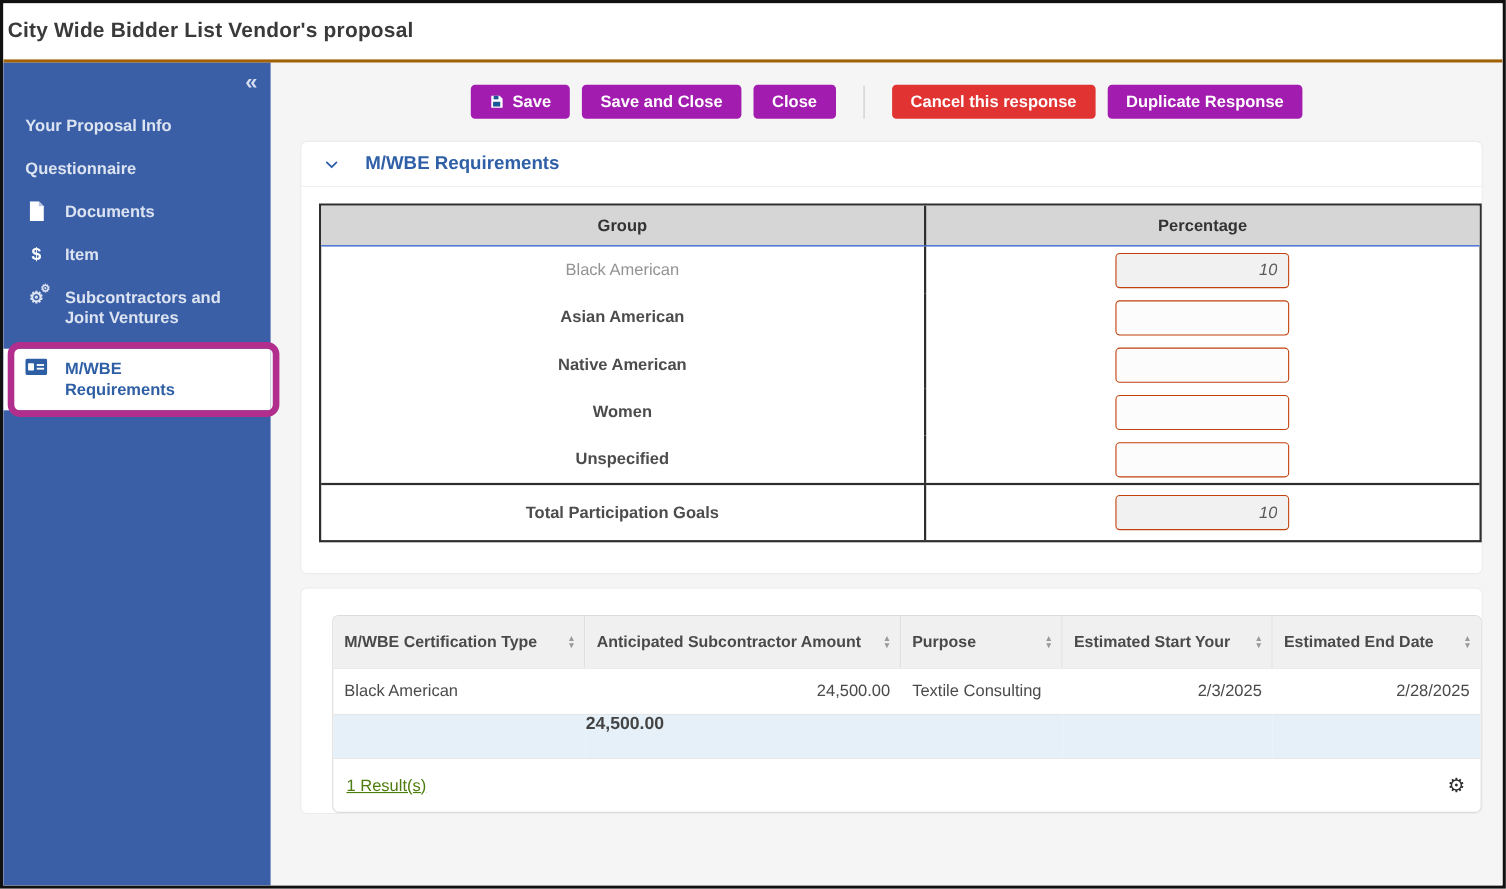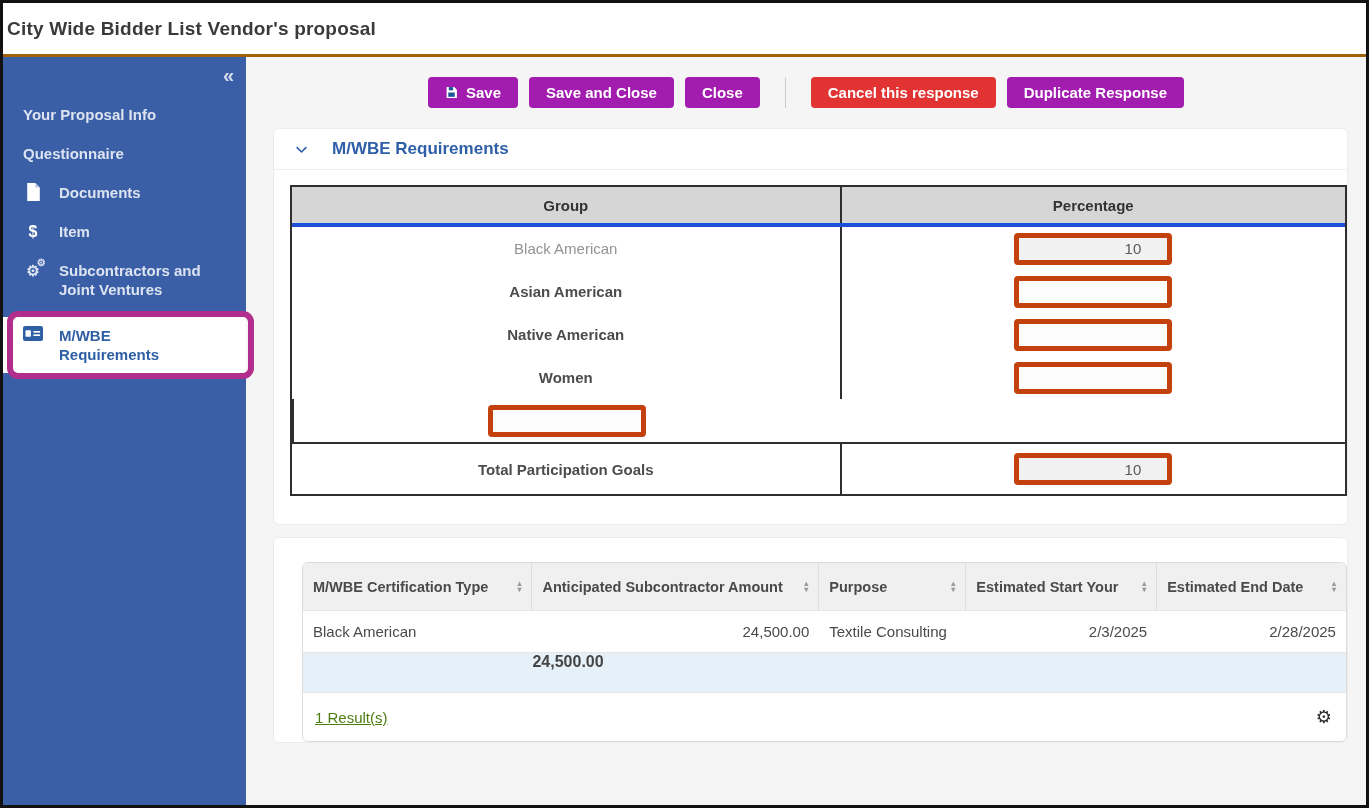--- a/index.html
+++ b/index.html
@@ -36,29 +36,29 @@
 
   .card { background:#fff; border:1px solid #ececec; border-radius:6px; margin:0 18px 12px 27px; }
   .card-header { display:flex; align-items:center; gap:23px; padding:10px 20px; border-bottom:1px solid #efefef; cursor:pointer; }
   .card-title { font-size:17px; font-weight:bold; color:#2e5fa7; }
   .chev { display:flex; align-items:center; }
 
   
   .card-body1 { padding:15px 0 28px 16px; }
   .req-table { border:2px solid #2e2e2e; width:100%; }
   .req-row { display:grid; grid-template-columns:52% 48%; }
-  .req-head { background:#d6d6d6; border-bottom:4px solid #1d4ed8; }
+  .req-head { background:#d6d6d6; border-bottom:1px solid #1d4ed8; }
   .req-head .req-cell { height:36px; display:flex; align-items:center; justify-content:center; font-size:15px; font-weight:bold; color:#333; }
   .req-cell-r { border-left:2px solid #2e2e2e; }
   .req-body .req-cell { height:43px; display:flex; align-items:center; justify-content:center; font-size:15px; }
   .grp { color:#4c4c4c; font-weight:bold; }
   .grp-dim { color:#939393; font-weight:normal; }
   .req-total { border-top:2px solid #2e2e2e; }
   .req-total .req-cell { height:50px; display:flex; align-items:center; justify-content:center; font-size:15px; }
-  .pct-input { width:158px; height:32px; border:5px solid #c2410c; border-radius:4px; background:#fcfcfc; font-family:"Liberation Sans", sans-serif; font-size:15px; color:#5a5a5a; text-align:right; padding-right:26px; }
+  .pct-input { width:158px; height:32px; border:1px solid #c2410c; border-radius:4px; background:#fcfcfc; font-family:"Liberation Sans", sans-serif; font-size:15px; color:#5a5a5a; text-align:right; padding-right:10px;font-style:italic; }
   .pct-input.filled { background:#f1f1f1; }
 
   
   .card-body2 { padding:24px 0 0 28px; }
   .sub-table { border:1px solid #dcdcdc; border-radius:6px; overflow:hidden; background:#fff; }
   .sub-grid { display:grid; grid-template-columns:22% 27.5% 14.1% 18.3% 18.1%; }
   .sub-head .sub-cell { background:#f0f0f0; padding:0 10px; height:47px; display:flex; align-items:center; justify-content:space-between; gap:6px; font-size:14.5px; font-weight:bold; color:#4a4a4a; border-right:1px solid #dedede; cursor:pointer; }
   .sub-head .sub-cell:last-child { border-right:none; }
   .sort { display:flex; flex-direction:column; align-items:center; line-height:6px; font-size:8px; color:#9a9a9a; }
   .sub-row .sub-cell { padding:0 10px; height:42px; display:flex; align-items:center; font-size:15px; color:#4a4a4a; border-top:1px solid #e6e6e6; }
@@ -196,20 +196,23 @@
               </div>
               <div class="req-row">
                 <div class="req-cell">
                     <span class="grp">Women</span>
                   </div>
                 <div class="req-cell req-cell-r">
                     <input class="pct-input" value="" style="">
                   </div>
               </div>
               <div class="req-row">
+                <div class="req-cell">
+                    <span class="grp">Unspecified</span>
+                  </div>
                 <div class="req-cell req-cell-r">
                     <input class="pct-input" value="" style="">
                   </div>
               </div>
             </div>
             <div class="req-row req-total">
               <div class="req-cell">
                   <span class="grp">Total Participation Goals</span>
                 </div>
               <div class="req-cell req-cell-r">

